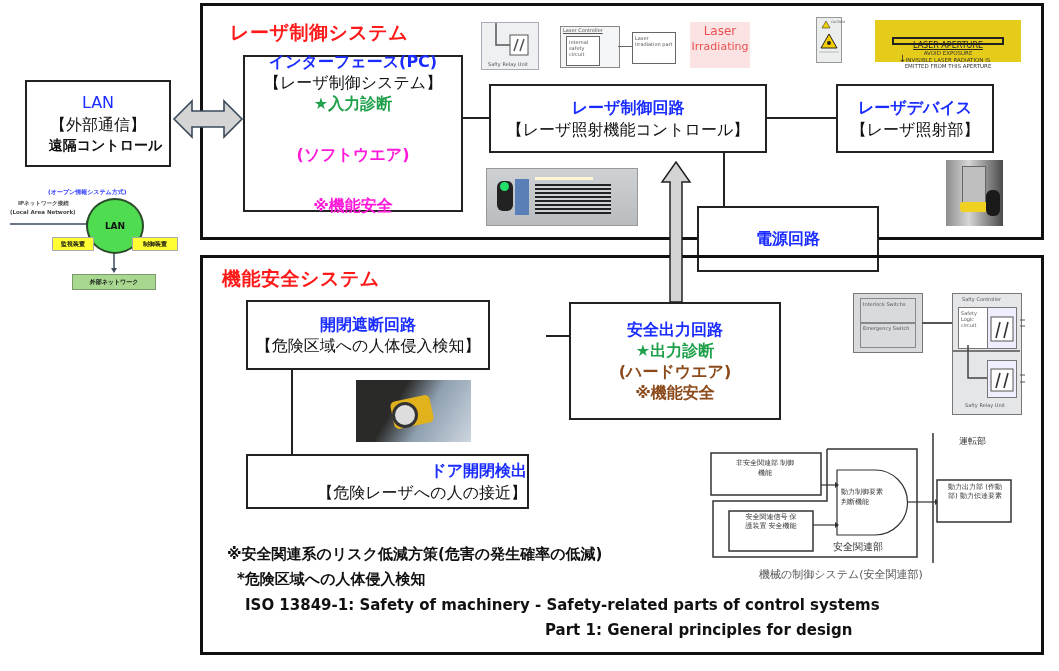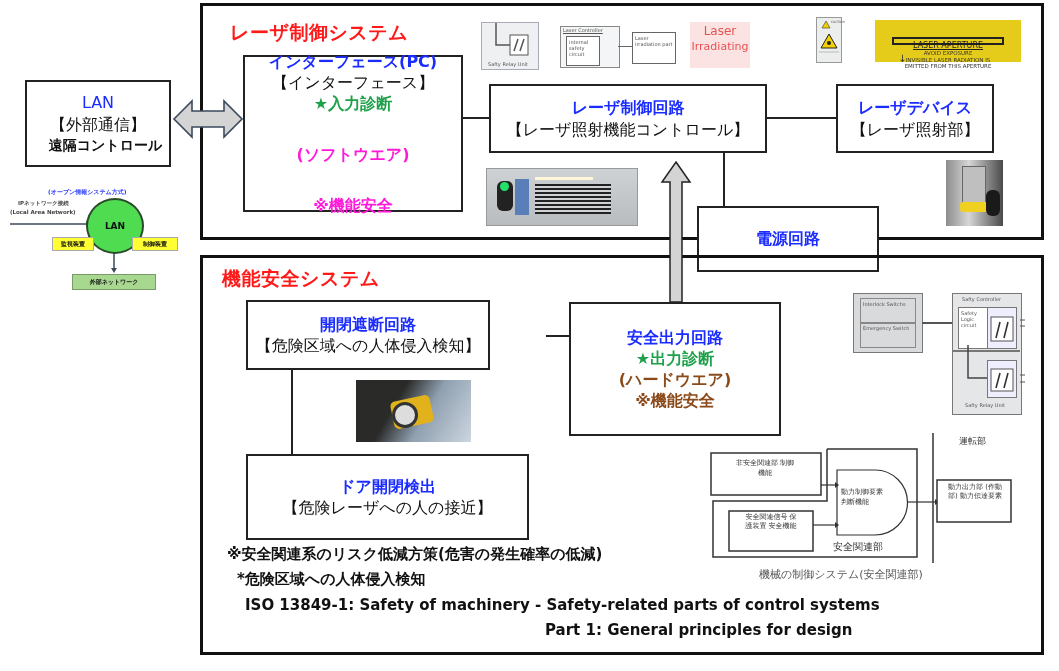--- a/index.html
+++ b/index.html
@@ -23,21 +23,21 @@
   .note { position:absolute; font-size:15px; font-weight:bold; color:#111; white-space:nowrap; }
 </style>
 </head>
 <body>
 
 <div class="frame" style="left:200px; top:3px; width:844px; height:237px;"></div>
 <div class="title-red" style="left:230px; top:20px;">レーザ制御システム</div>
 
 <div class="box" style="left:243px; top:55px; width:220px; height:157px;">
   <div class="blue f16">インターフェース(PC)</div>
-  <div class="blk f16">【インターフェース】</div>
+  <div class="blk f16">【レーザ制御システム】</div>
   <div class="green f16">★入力診断</div>
   <div class="magenta f16">(ソフトウエア)</div>
   <div class="magenta f16">※機能安全</div>
 </div>
 
 <div class="line" style="left:463px; top:117px; width:27px; height:2px;"></div>
 
 <div class="box" style="left:489px; top:84px; width:278px; height:69px;">
   <div class="blue f16">レーザ制御回路</div>
   <div class="blk f16">【レーザ照射機能コントロール】</div>
@@ -147,35 +147,35 @@
   <polygon points="18,2 32,22 24,22 24,142 12,142 12,22 4,22" fill="#d4d4d4" stroke="#222" stroke-width="1.5"></polygon>
 </svg>
 
 <div class="box" style="left:246px; top:300px; width:244px; height:70px;">
   <div class="blue f16">開閉遮断回路</div>
   <div class="blk f16">【危険区域への人体侵入検知】</div>
 </div>
 
 <div class="line" style="left:546px; top:335px; width:24px; height:2px;"></div>
 
-<div class="box" style="left:569px; top:302px; width:212px; height:134px;">
+<div class="box" style="left:569px; top:302px; width:212px; height:118px;">
   <div class="blue f16">安全出力回路</div>
   <div class="green f16">★出力診断</div>
   <div class="brown f16">(ハードウエア)</div>
   <div class="brown f16">※機能安全</div>
 </div>
 
 <div class="line" style="left:291px; top:370px; width:2px; height:84px;"></div>
 
 <div class="abs" style="left:356px; top:380px; width:115px; height:62px; background:linear-gradient(120deg,#2a2a28 35%,#8fa0b0 60%,#cdd6e0);">
   <div class="abs" style="left:36px; top:18px; width:40px; height:28px; background:#e2b21c; border-radius:5px; transform:rotate(-12deg);"></div>
   <div class="abs" style="left:36px; top:22px; width:20px; height:20px; border-radius:50%; background:#ddd; border:3px solid #333;"></div>
 </div>
 
-<div class="box" style="left:246px; top:454px; width:283px; height:86px;">
+<div class="box" style="left:246px; top:454px; width:283px; height:55px;align-items:flex-end;">
   <div class="blue f16">ドア開閉検出</div>
   <div class="blk f16">【危険レーザへの人の接近】</div>
 </div>
 
 <div class="abs" style="left:850px; top:290px; width:175px; height:125px;">
   <div class="abs" style="left:3px; top:3px; width:68px; height:58px; background:#d8dadc; border:1.5px solid #777;"></div>
   <div class="abs tiny" style="left:10px; top:8px; width:50px; height:20px; border:1px solid #888; padding:2px; font-size:5px;">Interlock Switchs</div>
   <div class="abs tiny" style="left:10px; top:32px; width:50px; height:20px; border:1px solid #888; padding:2px; font-size:5px;">Emergency Switch</div>
   <div class="line" style="left:72px; top:32px; width:30px; height:1.5px; background:#555;"></div>
   <div class="abs" style="left:102px; top:3px; width:68px; height:120px; background:#e4e6e8; border:1.5px solid #777;"></div>

